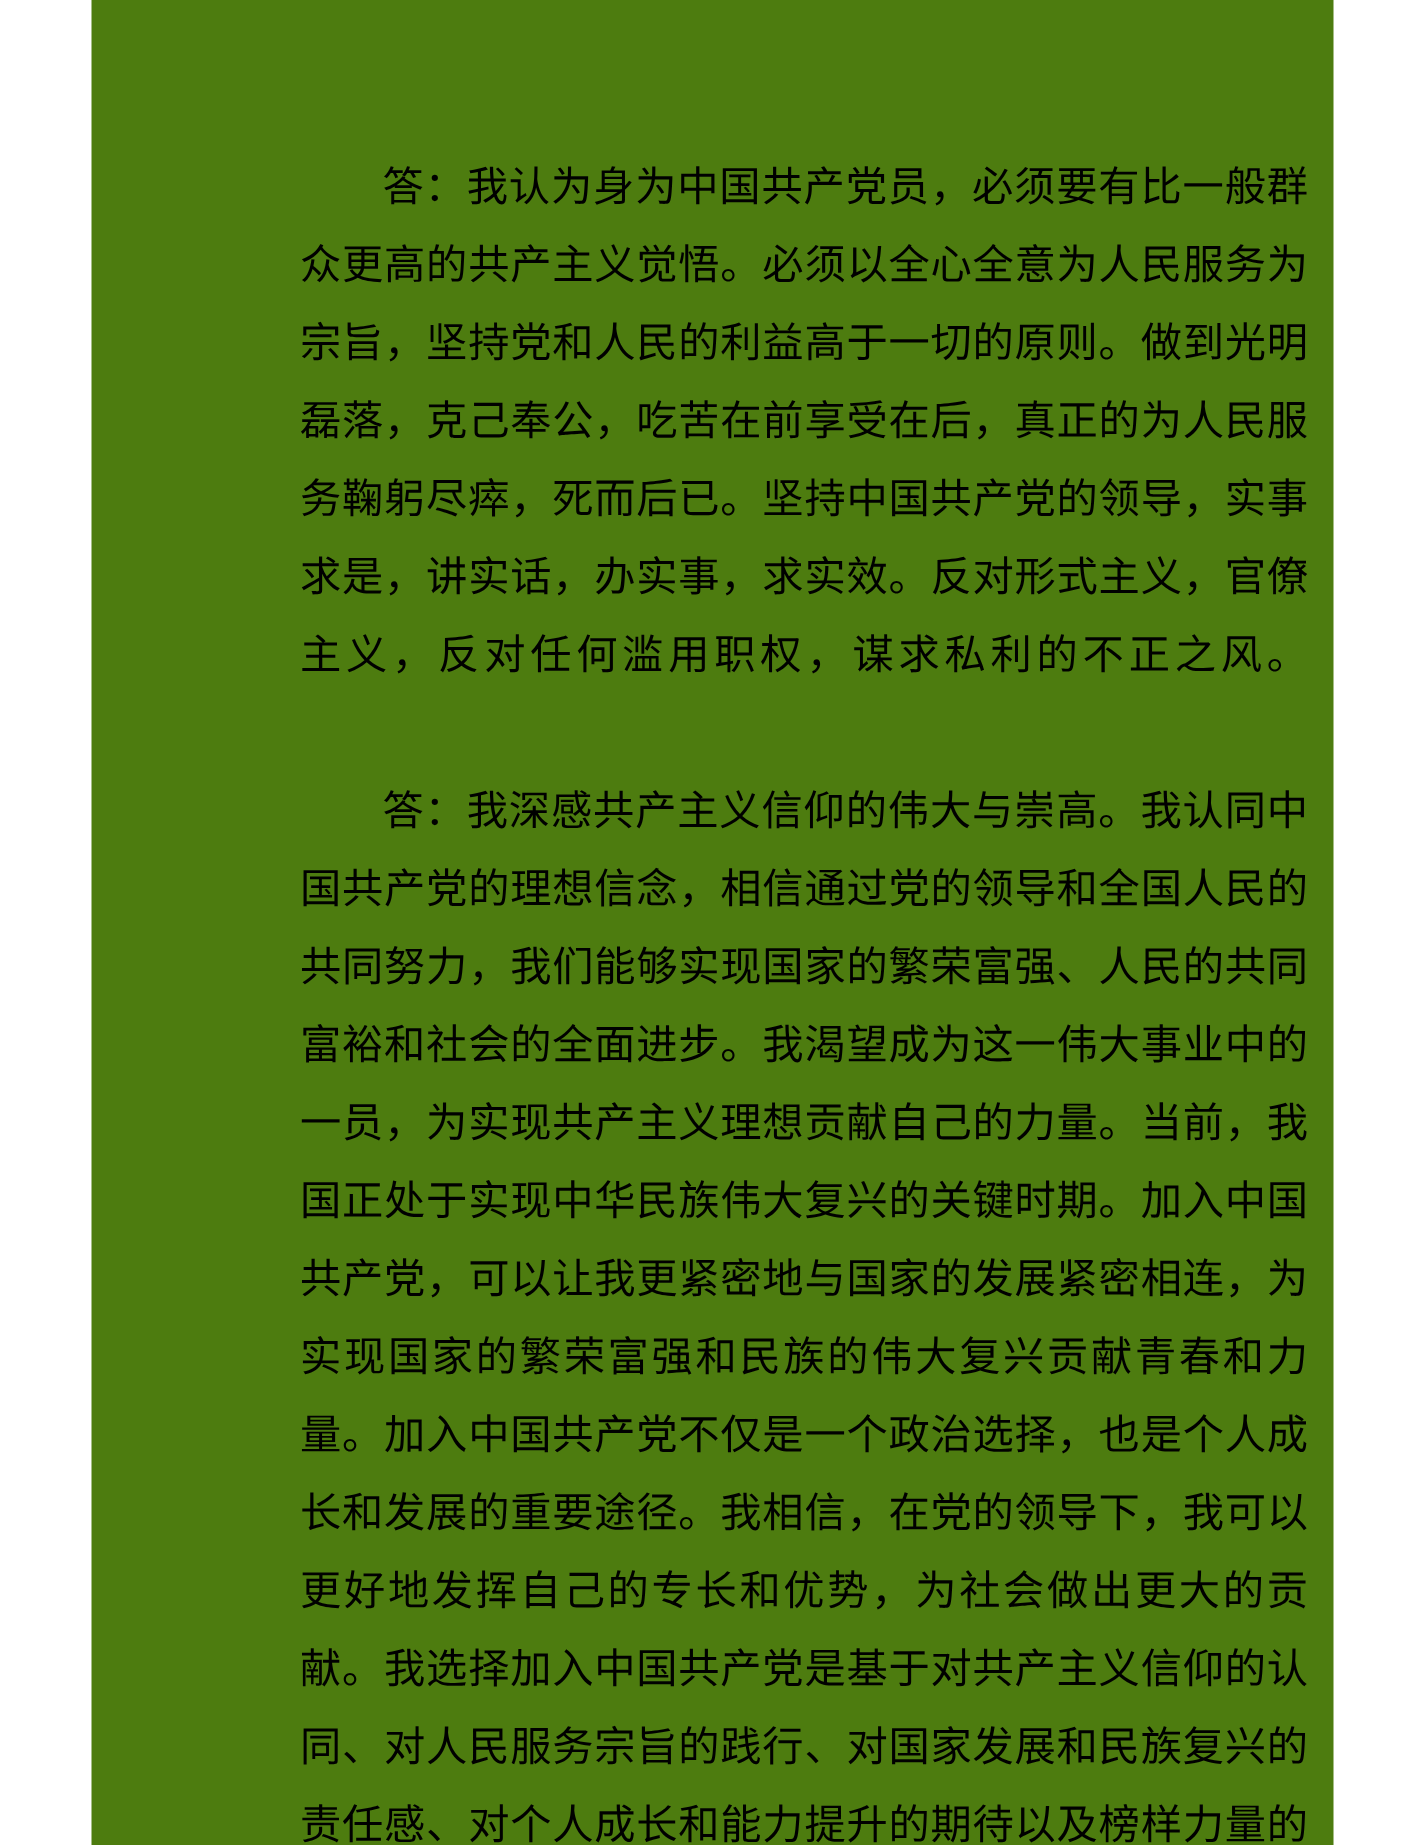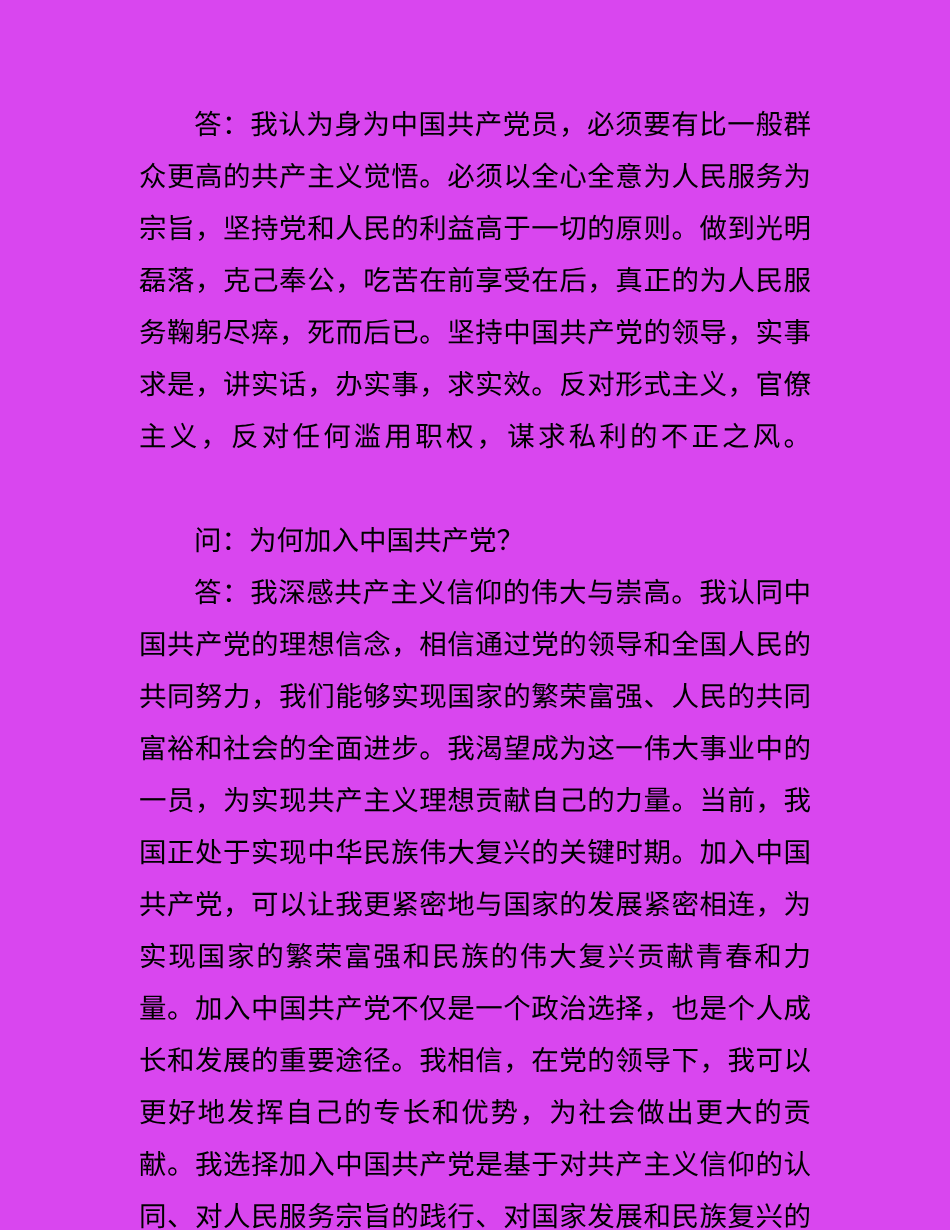--- a/index.html
+++ b/index.html
@@ -4,23 +4,23 @@
 <title>Document</title>
 <style>
   html, body {
     margin: 0;
     padding: 0;
     background: #ffffff;
   }
 
   .page {
     position: relative;
-    width: 950px;
+    width: 828px;
     height: 1230px;
-    background: #d946ef;
+    background: #4d7c0f;
     margin: 0 auto;
     overflow: hidden;
     box-sizing: border-box;
   }
 
   .doc-body {
     position: absolute;
     left: 139px;
     top: 99px;
     width: 672px;
@@ -56,19 +56,18 @@
 </style>
 </head>
 <body>
 
 <div class="page">
 
   <div class="doc-body">
 
     <p class="para">答：我认为身为中国共产党员，必须要有比一般群众更高的共产主义觉悟。必须以全心全意为人民服务为宗旨，坚持党和人民的利益高于一切的原则。做到光明磊落，克己奉公，吃苦在前享受在后，真正的为人民服务鞠躬尽瘁，死而后已。坚持中国共产党的领导，实事求是，讲实话，办实事，求实效。反对形式主义，官僚主义，反对任何滥用职权，谋求私利的不正之风。</p>
 
-    <p class="para short">问：为何加入中国共产党？</p>
 
     <p class="para">答：我深感共产主义信仰的伟大与崇高。我认同中国共产党的理想信念，相信通过党的领导和全国人民的共同努力，我们能够实现国家的繁荣富强、人民的共同富裕和社会的全面进步。我渴望成为这一伟大事业中的一员，为实现共产主义理想贡献自己的力量。当前，我国正处于实现中华民族伟大复兴的关键时期。加入中国共产党，可以让我更紧密地与国家的发展紧密相连，为实现国家的繁荣富强和民族的伟大复兴贡献青春和力量。加入中国共产党不仅是一个政治选择，也是个人成长和发展的重要途径。我相信，在党的领导下，我可以更好地发挥自己的专长和优势，为社会做出更大的贡献。我选择加入中国共产党是基于对共产主义信仰的认同、对人民服务宗旨的践行、对国家发展和民族复兴的责任感、对个人成长和能力提升的期待以及榜样力量的激励。</p>
 
   </div>
 
 </div>
 
 </body></html>

